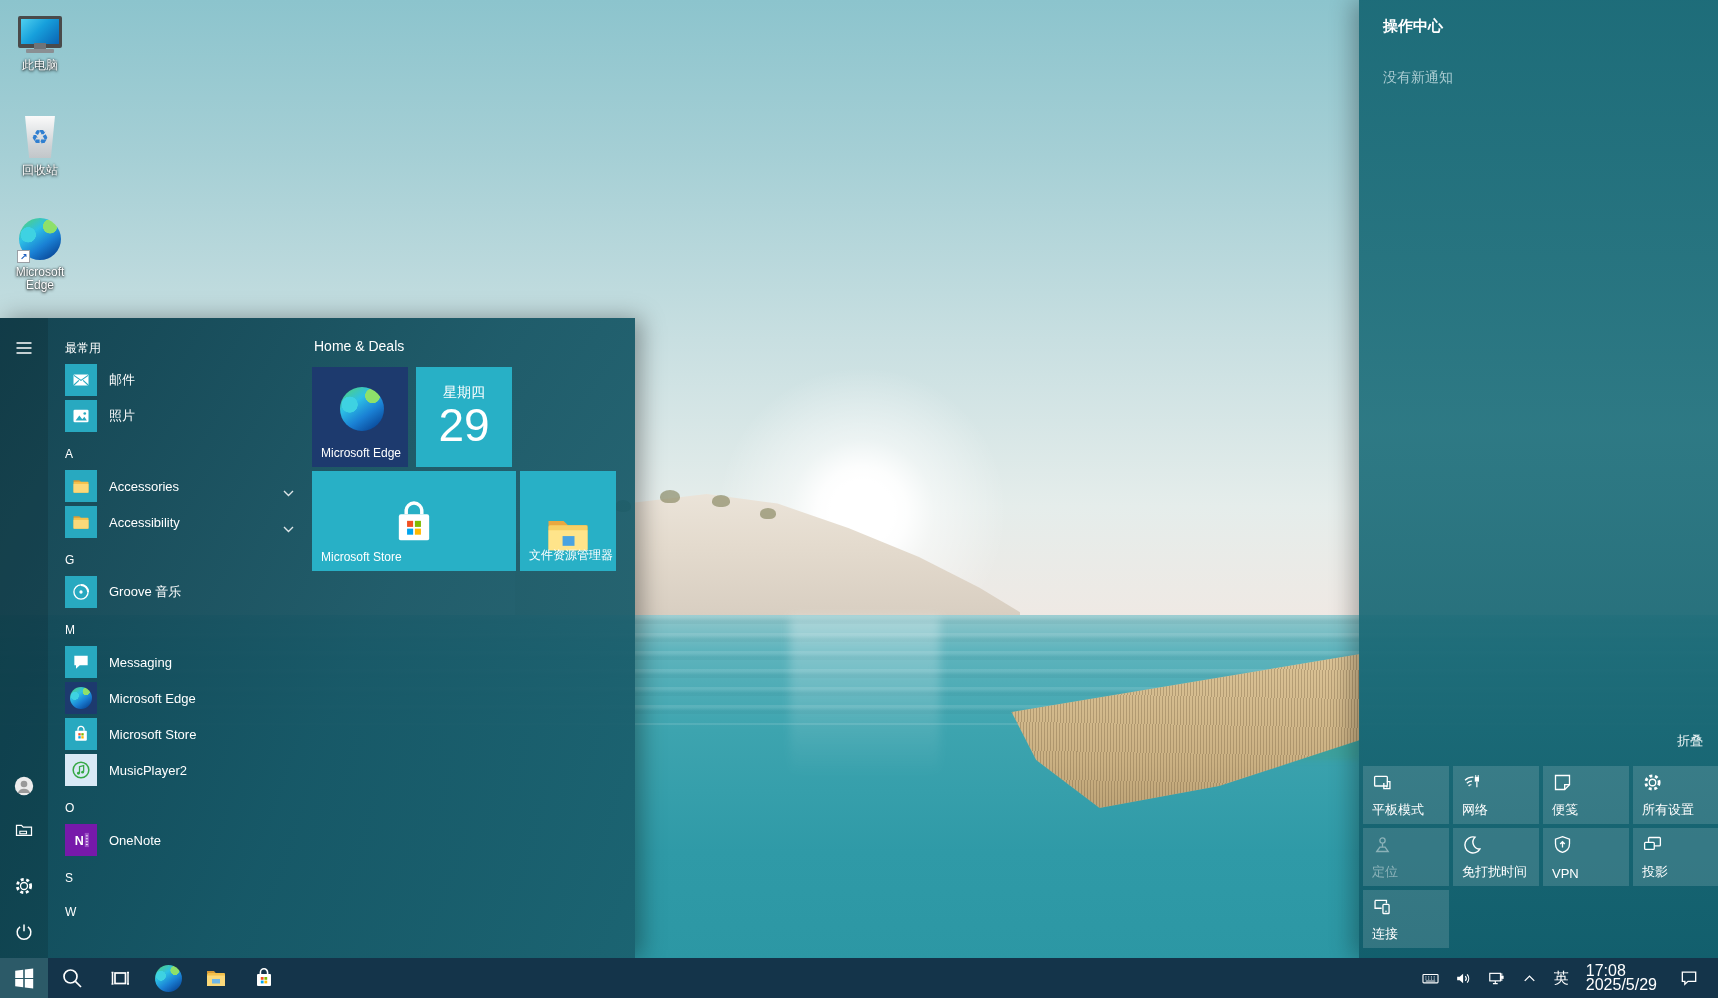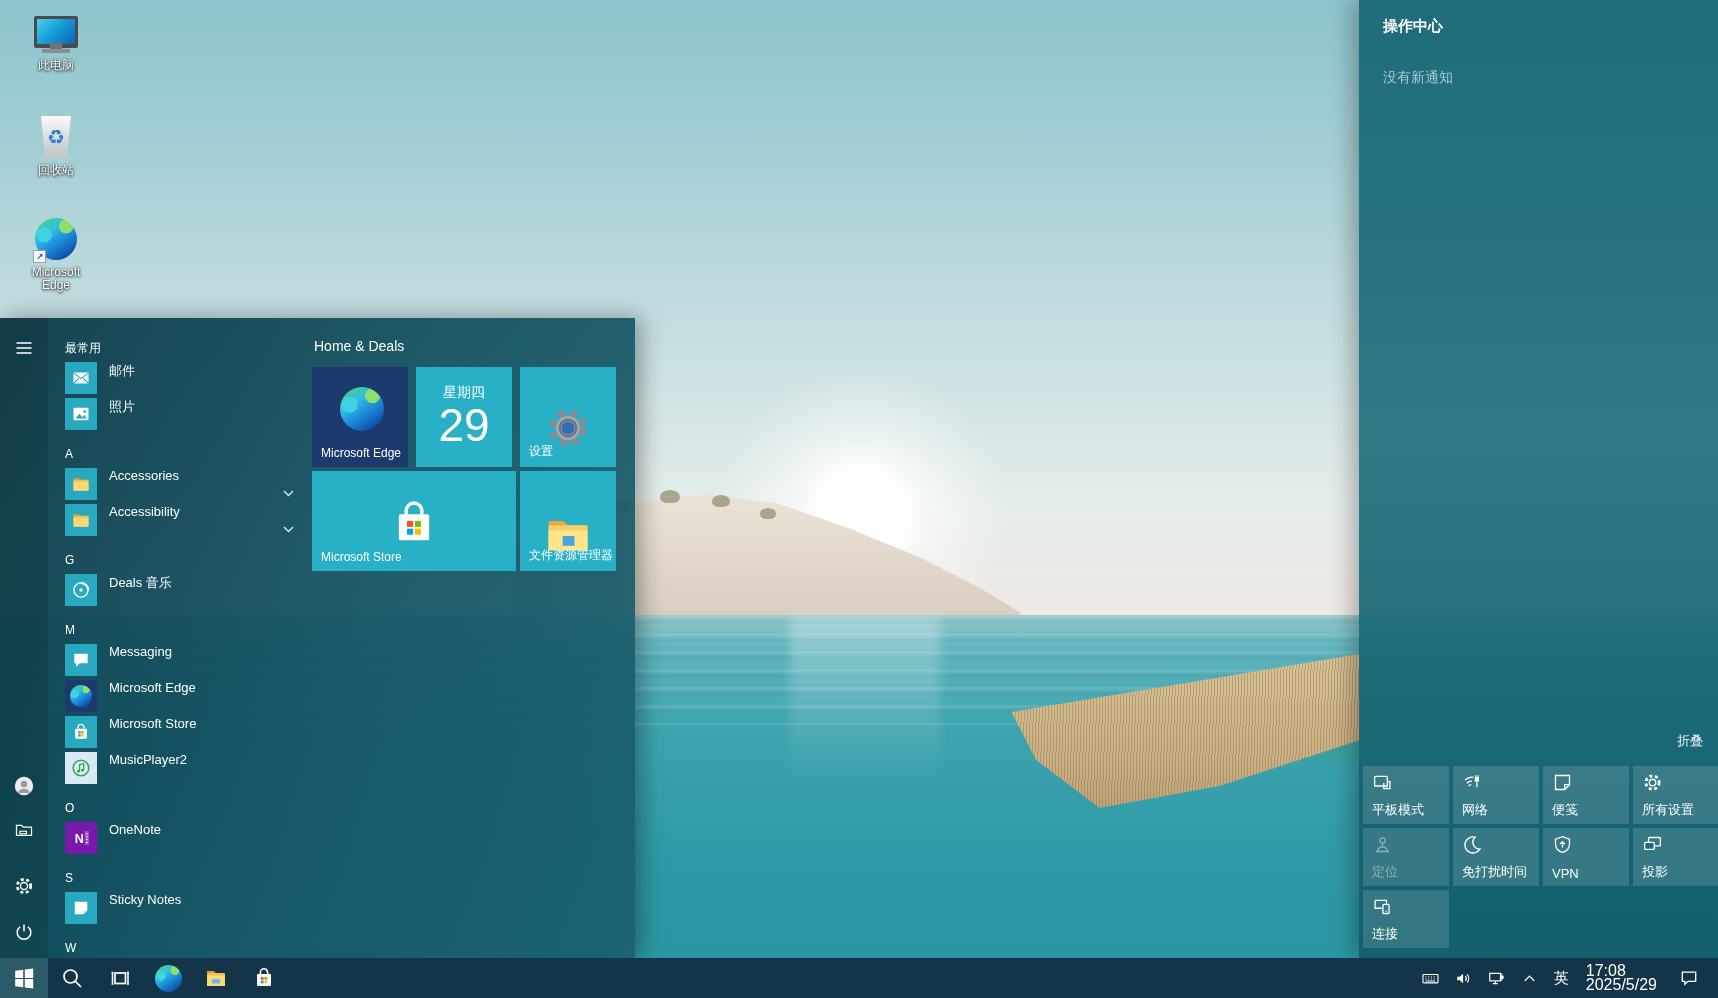--- a/index.html
+++ b/index.html
@@ -29,21 +29,21 @@
     background:linear-gradient(180deg,#dcc497 0%,#cbb183 55%,#b49a6e 100%);
     clip-path:polygon(1% 31%,100% 2%,100% 45%,60% 68%,26% 79%,8% 55%); }
   .grass-tex { position:absolute; inset:0;
     background:repeating-linear-gradient(92deg,rgba(92,72,44,.28) 0 1px,rgba(255,255,255,0) 1px 3px); 
     clip-path:inherit; }
   .green-shallow { position:absolute; left:1150px; top:720px; width:210px; height:40px; opacity:.5; filter:blur(3px);
     background:#3f9f8c; }
 
   
   .dicons { position:absolute; left:8px; top:8px; width:64px; }
-  .dicon { position:absolute; left:0; width:64px; text-align:center;margin-left:16px; }
+  .dicon { position:absolute; left:0; width:64px; text-align:center; }
   .dicon .art { height:48px; display:flex; align-items:center; justify-content:center; position:relative; }
   .dicon .lbl { margin-top:3px; font-size:12px; line-height:13px; color:#fff;
     text-shadow:0 1px 3px rgba(0,0,0,.9),0 0 2px rgba(0,0,0,.7); }
   .pc-screen { width:44px; height:32px; border:3px solid #4a4a4a; border-bottom-width:4px; border-radius:2px;
     background:linear-gradient(135deg,#4fd0ef 0%,#17a0dc 45%,#0a64b4 100%); }
   .pc-stand { position:absolute; left:26px; top:35px; width:12px; height:7px; background:#6f7377; }
   .pc-base { position:absolute; left:18px; top:41px; width:28px; height:4px; background:#8a8f93; border-radius:1px; }
   .bin { width:34px; height:42px; background:linear-gradient(180deg,#fafafa,#cfd3d6 70%,#c2c6c9);
     clip-path:polygon(6% 0,94% 0,82% 100%,18% 100%); display:flex; align-items:center; justify-content:center; }
   .bin span { color:#2f7fd1; font-size:20px; line-height:20px; }
@@ -61,21 +61,21 @@
     box-shadow:6px 0 22px rgba(0,0,0,.35); }
   .rail { position:absolute; left:0; top:0; width:48px; height:100%; background:rgba(0,0,0,.12); }
   .rail-btn { position:absolute; left:8px; width:32px; height:32px; display:flex; align-items:center; justify-content:center; }
   .rail-btn svg { width:20px; height:20px; }
   .rail-btn:nth-child(1){ top:14px; } .rail-btn:nth-child(2){ top:452px; }
   .rail-btn:nth-child(3){ top:496px; } .rail-btn:nth-child(4){ top:552px; }
   .rail-btn:nth-child(5){ top:598px; }
 
   .app-list { position:absolute; left:48px; top:0; width:254px; height:100%; padding-top:16px; overflow:hidden; }
   .sec-header { height:28px; line-height:28px; padding-left:17px; font-size:12px; color:#fff; }
-  .app-item { height:36px; display:flex; align-items:flex-start; padding-left:17px; position:relative; }
+  .app-item { height:36px; display:flex; align-items:center; padding-left:17px; position:relative; }
   .app-item .tile32 { width:32px; height:32px; border-radius:0; display:flex; align-items:center; justify-content:center; flex:none; }
   .app-item .tile32 svg { width:20px; height:20px; }
   .app-item .albl { margin-left:12px; font-size:13px; color:#fff; white-space:nowrap; }
   .app-item .chev { position:absolute; right:8px; top:15px; width:11px; height:7px; opacity:.85; }
   .bg-accent { background:#28a9c0; } .bg-navy { background:#1d3a6e; }
   .bg-light { background:#d9e9f6; } .bg-purple { background:#7719aa; }
 
   .tile-area { position:absolute; left:312px; top:0; width:312px; height:100%; }
   .tile-group-title { position:absolute; left:2px; top:20px; font-size:14px; color:#fff; }
   .tile { position:absolute; width:96px; height:100px; background:#28b0c6; overflow:hidden; }
@@ -265,21 +265,21 @@
         <div style="height: 6px;"></div>
         <div class="sec-header">G</div>
         <div class="app-item">
           <span class="tile32 bg-accent">
             <svg viewBox="0 0 24 24" xmlns="http://www.w3.org/2000/svg">
               <circle cx="12" cy="12" r="8.5" fill="none" stroke="#fff" stroke-width="1.6"></circle>
               <circle cx="12" cy="12" r="2" fill="#fff"></circle>
               <path d="M12 3.5a8.5 8.5 0 0 1 8.5 8.5" fill="none" stroke="#fff" stroke-width="2.4"></path>
             </svg>
           </span>
-          <span class="albl">Deals 音乐</span>
+          <span class="albl">Groove 音乐</span>
         </div>
         <div style="height: 6px;"></div>
         <div class="sec-header">M</div>
         <div class="app-item">
           <span class="tile32 bg-accent">
             <svg viewBox="0 0 24 24" xmlns="http://www.w3.org/2000/svg">
               <path d="M4 4.5h16v11.5h-9.5L6 20v-4H4z" fill="#fff"></path>
             </svg>
           </span>
           <span class="albl">Messaging</span>
@@ -321,52 +321,32 @@
             <svg viewBox="0 0 24 24" xmlns="http://www.w3.org/2000/svg">
               <text x="4.5" y="17.5" fill="#fff" font-size="15" font-weight="bold" font-family="sans-serif">N</text>
               <rect x="16.5" y="3.5" width="5" height="17" fill="#9b4fc4"></rect>
               <path d="M17.8 7h2.4M17.8 10.5h2.4M17.8 14h2.4M17.8 17.5h2.4" stroke="#fff" stroke-width="1.1"></path>
             </svg>
           </span>
           <span class="albl">OneNote</span>
         </div>
         <div style="height: 6px;"></div>
         <div class="sec-header">S</div>
-        <div class="app-item">
-          <span class="tile32 bg-accent">
-            <svg viewBox="0 0 24 24" xmlns="http://www.w3.org/2000/svg">
-              <path d="M4.5 4.5h15v10.5l-4.5 4.5H4.5z" fill="#fff"></path>
-              <path d="M15 19.5l4.5-4.5H15z" fill="#cde6ed"></path>
-            </svg>
-          </span>
-          <span class="albl">Sticky Notes</span>
-        </div>
         <div style="height: 6px;"></div>
         <div class="sec-header">W</div>
       </div>
     <div class="tile-area" id="tileArea">
       <div class="tile-group-title">Home &amp; Deals</div>
     <div class="tile t-edge">
           <span class="edgeball"></span>
           <span class="tlbl">Microsoft Edge</span>
         </div>
         <div class="tile t-cal">
           <div class="cal-day">星期四</div>
           <div class="cal-num">29</div>
-        </div>
-        <div class="tile t-set">
-          <span class="centered-icon" style="display: flex; align-items: center; justify-content: center; width: 46px; height: 46px;">
-            <svg viewBox="0 0 48 48" xmlns="http://www.w3.org/2000/svg" style="width: 46px; height: 46px;">
-              <circle cx="24" cy="24" r="16" fill="none" stroke="#878d93" stroke-width="7" stroke-dasharray="7.6 5.2"></circle>
-              <circle cx="24" cy="24" r="12.5" fill="#a2a9af"></circle>
-              <circle cx="24" cy="24" r="6.8" fill="#2e6fb6"></circle>
-              <circle cx="24" cy="24" r="8.6" fill="none" stroke="#6f767d" stroke-width="2.4"></circle>
-            </svg>
-          </span>
-          <span class="tlbl">设置</span>
         </div>
         <div class="tile t-store">
           <span class="centered-icon" style="display: flex; align-items: center; justify-content: center;">
             <svg viewBox="0 0 24 24" xmlns="http://www.w3.org/2000/svg" style="width: 52px; height: 52px;">
               <path d="M8.4 8V6.4a3.6 3.6 0 0 1 7.2 0V8" fill="none" stroke="#fff" stroke-width="1.6"></path>
               <rect x="5" y="8" width="14" height="12" rx="1" fill="#fff"></rect>
               <rect x="8.8" y="11" width="2.8" height="2.8" fill="#f25022"></rect>
               <rect x="12.4" y="11" width="2.8" height="2.8" fill="#7fba00"></rect>
               <rect x="8.8" y="14.6" width="2.8" height="2.8" fill="#00a4ef"></rect>
               <rect x="12.4" y="14.6" width="2.8" height="2.8" fill="#ffb900"></rect>

